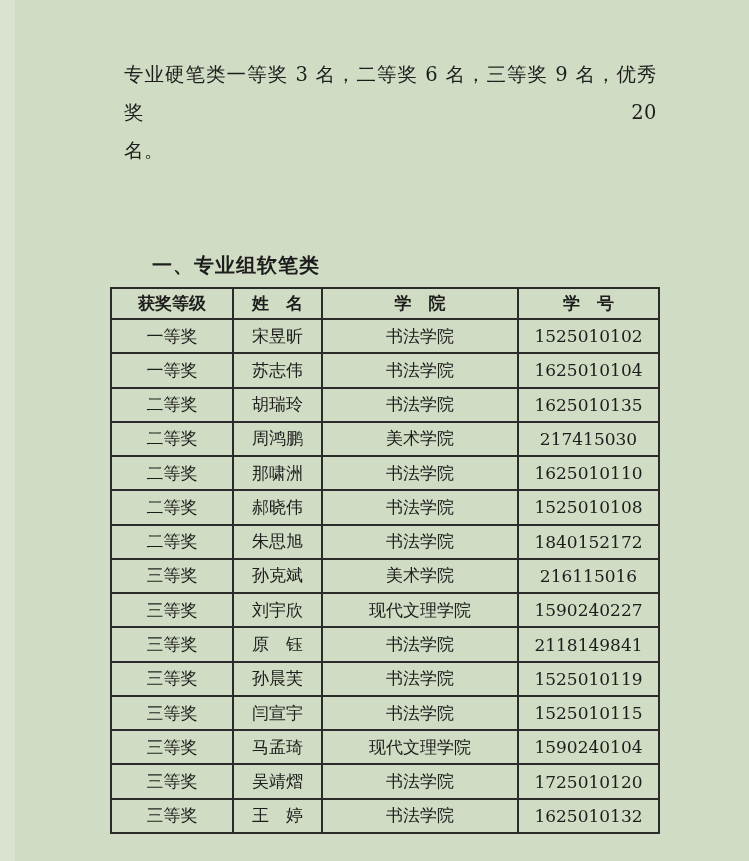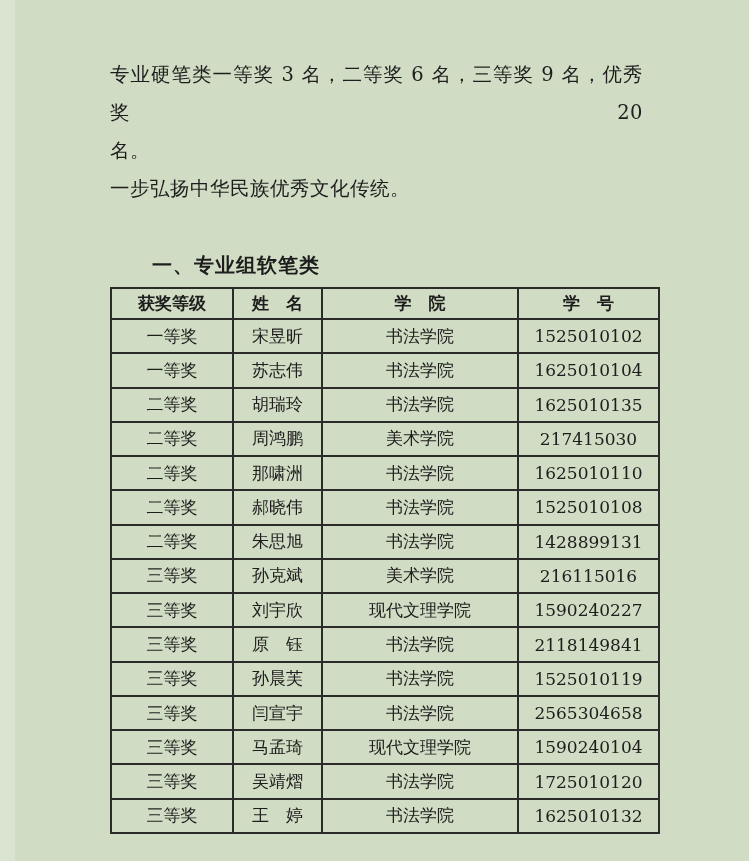--- a/index.html
+++ b/index.html
@@ -15,21 +15,21 @@
     font-family:"DejaVu Serif","Liberation Serif",serif;
     color:var(--ink);
     position:relative;
     overflow:hidden;
   }
   .left-strip{
     position:absolute;left:0;top:0;width:15px;height:861px;
     background:var(--strip);
   }
   .body-text{
-    position:absolute;left:110px;top:56px;width:533px;
+    position:absolute;left:124px;top:56px;width:533px;
     font-size:19.5px;line-height:38px;
     letter-spacing:0.5px;
   }
   .body-text .line{white-space:nowrap;}
   .body-text .line.indent{text-indent:39px;}
   .body-text .line.full{
     white-space:normal;
     text-align:justify;
     text-align-last:justify;
   }
@@ -66,21 +66,20 @@
   }
 </style>
 </head>
 <body>
 
 <div class="left-strip"></div>
 
 <div class="body-text">
     <div class="line full">专业硬笔类一等奖 3 名，二等奖 6 名，三等奖 9 名，优秀奖 20</div>
     <div class="line">名。</div>
-    <div class="line">一步弘扬中华民族优秀文化传统。</div>
   </div>
 
 <div class="section-heading">一、专业组软笔类</div>
 
 <table class="awards">
   <colgroup>
     <col class="c1">
       <col class="c2">
       <col class="c3">
       <col class="c4">
@@ -127,21 +126,21 @@
       <tr>
         <td>二等奖</td>
         <td>郝晓伟</td>
         <td>书法学院</td>
         <td>1525010108</td>
       </tr>
       <tr>
         <td>二等奖</td>
         <td>朱思旭</td>
         <td>书法学院</td>
-        <td>1428899131</td>
+        <td>1840152172</td>
       </tr>
       <tr>
         <td>三等奖</td>
         <td>孙克斌</td>
         <td>美术学院</td>
         <td>216115016</td>
       </tr>
       <tr>
         <td>三等奖</td>
         <td>刘宇欣</td>
@@ -157,21 +156,21 @@
       <tr>
         <td>三等奖</td>
         <td>孙晨芙</td>
         <td>书法学院</td>
         <td>1525010119</td>
       </tr>
       <tr>
         <td>三等奖</td>
         <td>闫宣宇</td>
         <td>书法学院</td>
-        <td>2565304658</td>
+        <td>1525010115</td>
       </tr>
       <tr>
         <td>三等奖</td>
         <td>马孟琦</td>
         <td>现代文理学院</td>
         <td>1590240104</td>
       </tr>
       <tr>
         <td>三等奖</td>
         <td>吴靖熠</td>

